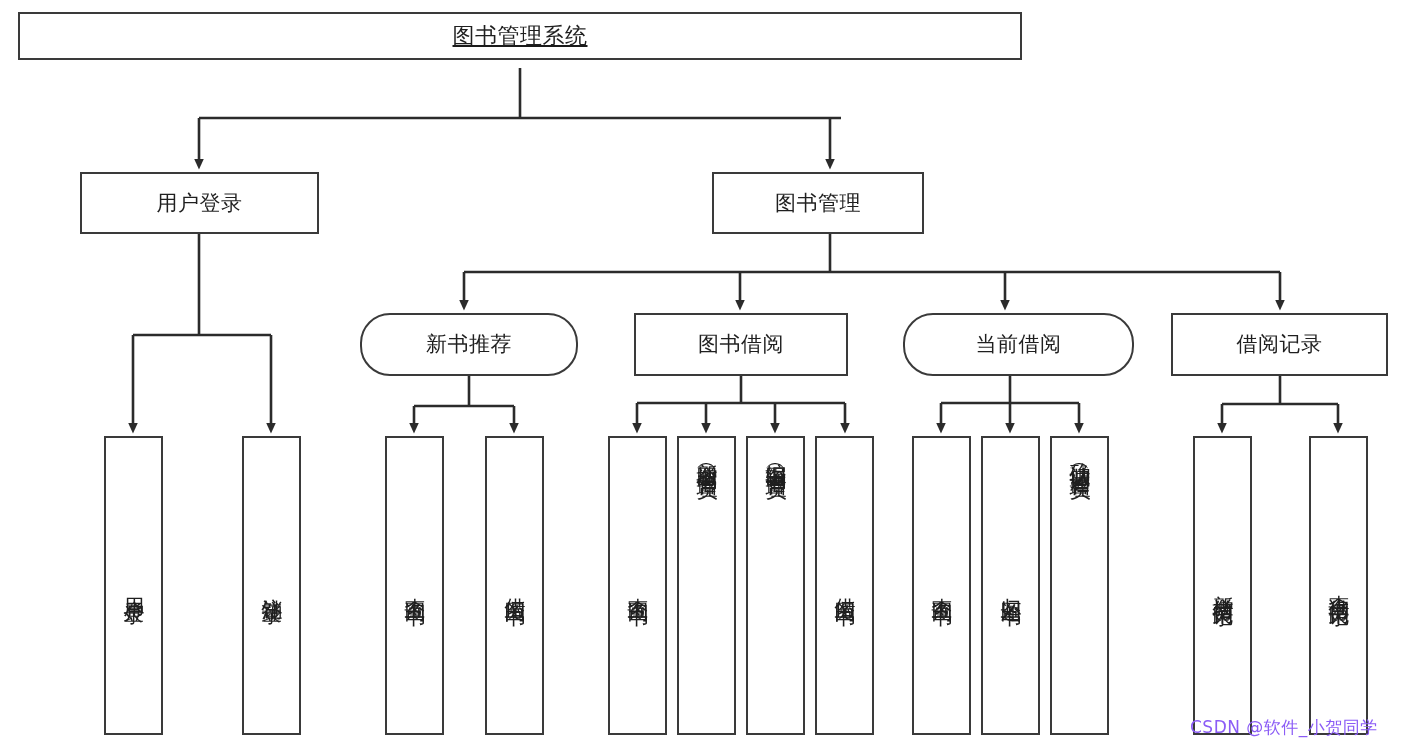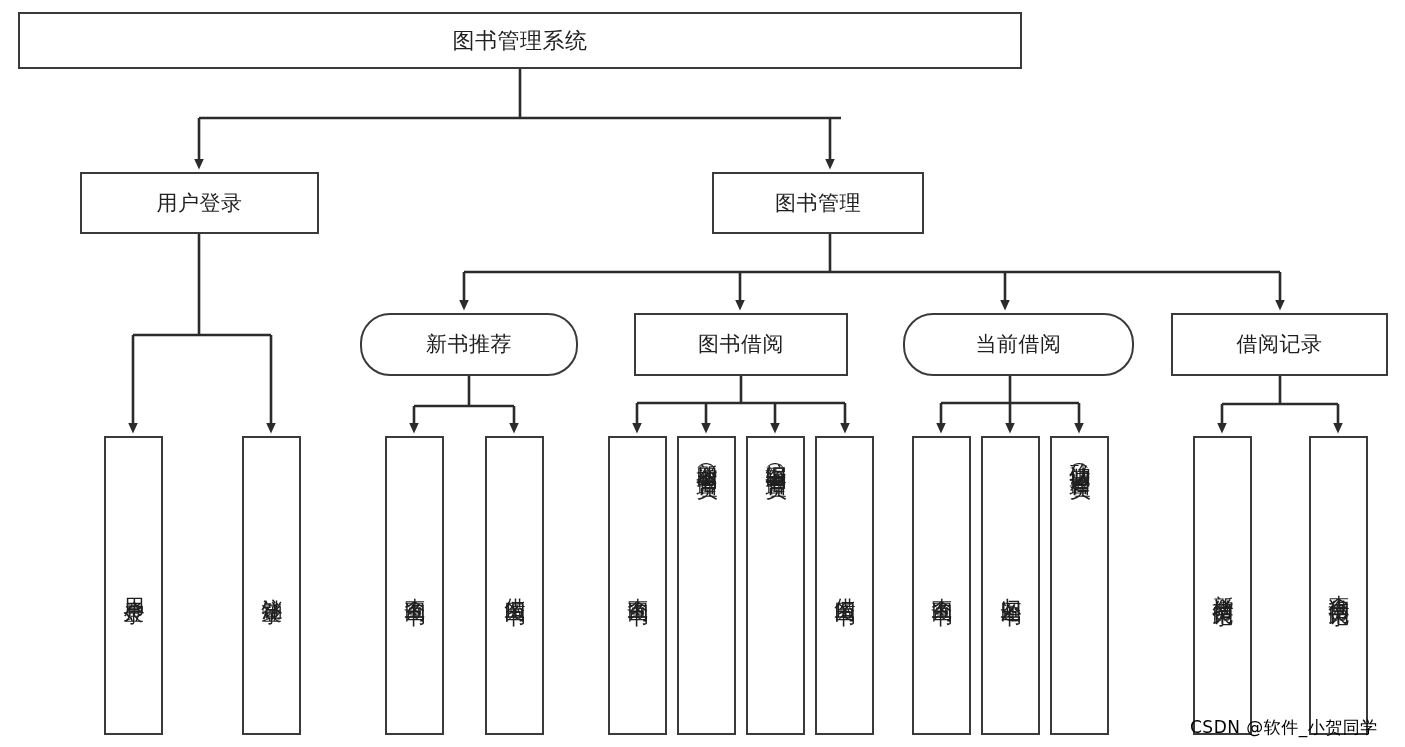--- a/index.html
+++ b/index.html
@@ -59,21 +59,21 @@
     white-space: nowrap;
   }
   .node.vert.mid {
     align-items: center;
     padding-top: 0;
   }
   .watermark {
     position: absolute;
     font-family: "DejaVu Sans", "Liberation Sans", sans-serif;
     font-size: 17px;
-    color: #000000;
+    color: #8b5cf6;
     white-space: nowrap;
     letter-spacing: 0.5px;
   }
 </style>
 </head>
 <body>
 
 <div id="diagram-root">
 
   <svg class="layer" viewBox="0 0 1405 747" xmlns="http://www.w3.org/2000/svg">
@@ -119,21 +119,21 @@
       <path d="M1010,403 L1010,424" marker-end="url(#arrow)"></path>
       <path d="M1079,403 L1079,424" marker-end="url(#arrow)"></path>
 
       <path d="M1280,375 L1280,404"></path>
       <path d="M1222,404 L1338,404"></path>
       <path d="M1222,404 L1222,424" marker-end="url(#arrow)"></path>
       <path d="M1338,404 L1338,424" marker-end="url(#arrow)"></path>
     </g>
   </svg>
 
-  <div class="node title" style="left:18px; top:12px; width:1004px; height:57px;">
+  <div class="node title" style="left:18px; top:12px; width:1004px; height:48px;text-decoration:underline;">
     <span class="label">图书管理系统</span>
   </div>
 
   <div class="node" style="left:80px; top:172px; width:239px; height:62px;">
     <span class="label">用户登录</span>
   </div>
   <div class="node" style="left:712px; top:172px; width:212px; height:62px;">
     <span class="label">图书管理</span>
   </div>
 

